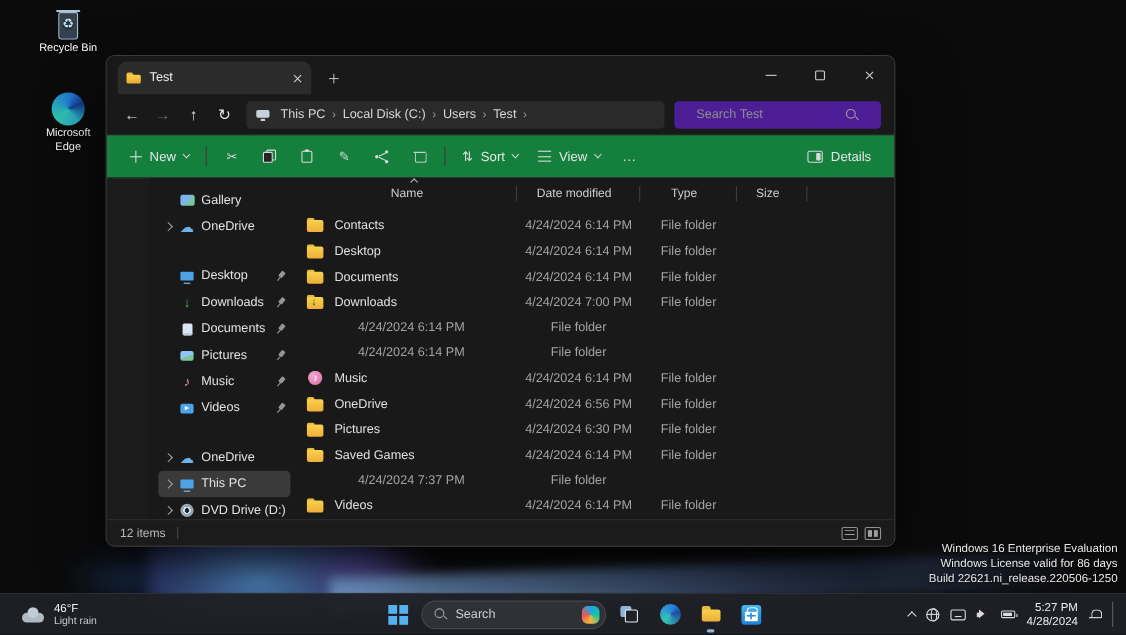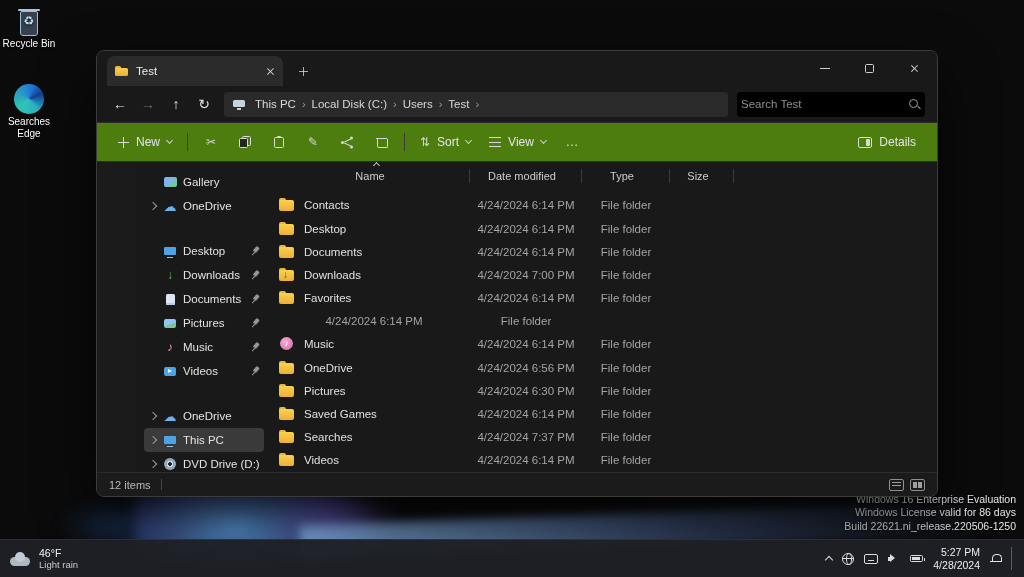--- a/index.html
+++ b/index.html
@@ -15,64 +15,64 @@
     background:radial-gradient(ellipse at 42% 62%, rgba(96,166,233,.95), rgba(86,102,210,.45) 52%, transparent 75%); }
   .blob-b { left:255px; top:488px; width:150px; height:60px; filter:blur(8px);
     background:radial-gradient(ellipse, rgba(130,100,215,.55), transparent 70%); }
   .blob-c { left:300px; top:512px; width:720px; height:34px; filter:blur(5px); transform:rotate(-2deg);
     background:linear-gradient(90deg, rgba(140,190,245,.8), rgba(110,150,230,.35) 55%, transparent 95%); }
   .blob-d { left:60px; top:500px; width:120px; height:50px; filter:blur(9px);
     background:radial-gradient(ellipse, rgba(40,90,160,.5), transparent 70%); }
 
   
   .dicon { position:absolute; width:58px; text-align:center; color:#fff; font-size:10px;
-    text-shadow:0 1px 2px rgba(0,0,0,.95); line-height:12px; }
+    text-shadow:0 1px 2px rgba(0,0,0,.95); line-height:12px;margin-left:33px; }
   #d-recycle { left:0px; top:6px; }
   #d-edge { left:0px; top:84px; }
   .rb { position:relative; width:24px; height:30px; margin:0 auto 2px; }
   .rb::before { content:""; position:absolute; left:3px; top:5px; right:3px; bottom:0;
     background:linear-gradient(180deg, rgba(175,205,235,.28), rgba(110,140,175,.42));
     border:1px solid #9dbdd8; border-radius:2px 2px 3px 3px; }
   .rb::after { content:"♻"; position:absolute; left:0; right:0; top:9px; text-align:center;
     font-size:12px; color:#bfe0fa; }
   .rb-lid { position:absolute; left:1px; top:3px; width:22px; height:2px; background:#a8c6de; border-radius:1px; }
   .edge-big { width:30px; height:30px; margin:0 auto 2px; border-radius:50%;
     background:conic-gradient(from 230deg,#30c5b2,#2176d8 40%,#123f8f 55%,#2bb3c7 75%,#30c5b2); }
 
   
   .watermark { position:absolute; right:8px; bottom:44px; text-align:right;
     font-size:10.5px; line-height:13.5px; color:#eaeaea; text-shadow:0 1px 2px rgba(0,0,0,.9); }
 
   
-  .window { position:absolute; left:96px; top:50px; width:842px; height:447px;
+  .window { position:absolute; left:96px; top:50px; width:718px; height:447px;
     background:#1b1b1b; border:1px solid #3c3c3c; border-radius:8px;
     box-shadow:0 24px 55px rgba(0,0,0,.7); overflow:hidden; display:flex; flex-direction:column; }
 
   .titlebar { height:35px; display:flex; align-items:flex-end; padding-left:10px; background:#191919; flex:0 0 auto; }
   .tab { width:176px; height:30px; background:#2b2b2b; border-radius:8px 8px 0 0;
     display:flex; align-items:center; gap:7px; padding:0 8px; }
   .tab-label { flex:1; font-size:11.5px; color:#ececec; }
   .newtab-btn { width:24px; height:24px; margin:0 0 3px 8px; display:flex; align-items:center; justify-content:center; border-radius:4px; }
   .win-controls { margin-left:auto; display:flex; height:35px; }
   .wc-btn { width:45px; height:100%; display:flex; align-items:center; justify-content:center; }
 
   .navbar { height:37px; display:flex; align-items:center; gap:2px; padding:0 12px 0 10px;
     background:#191919; border-bottom:1px solid #2c2c2c; flex:0 0 auto; }
   .nav-btn { width:26px; height:26px; display:flex; align-items:center; justify-content:center;
     font-size:13px; color:#e0e0e0; border-radius:4px; }
   .nav-btn.disabled { color:#6d6d6d; }
   .addr { flex:1; height:25px; background:#2a2a2a; border-radius:4px; display:flex;
     align-items:center; padding:0 9px; gap:3px; margin:0 7px 0 5px; min-width:0; }
   .crumb { padding:0 6px; font-size:11.5px; color:#d8d8d8; white-space:nowrap; }
   .crumb-sep { color:#9a9a9a; font-size:11px; }
-  .srch { width:188px; height:25px; background:#000000; border-radius:4px; display:flex;
-    align-items:center; padding:0 4px; gap:6px; flex:0 0 auto; }
+  .srch { width:188px; height:25px; background:#4c1d95; border-radius:4px; display:flex;
+    align-items:center; padding:0 20px; gap:6px; flex:0 0 auto; }
   .srch-text { flex:1; font-size:11.5px; color:#8f8f8f; }
 
-  .cmdbar { height:39px; display:flex; align-items:center; padding:0 12px; background:#4d7c0f;
+  .cmdbar { height:39px; display:flex; align-items:center; padding:0 12px; background:#15803d;
     border-bottom:1px solid #2c2c2c; gap:0; flex:0 0 auto; }
   .cmd-btn { display:flex; align-items:center; gap:7px; padding:0 9px; height:30px;
     border-radius:4px; font-size:12px; color:#e6e6e6; }
   .icon-btn { width:34px; justify-content:center; padding:0; }
   .tb-sep { width:1px; height:18px; background:#3c3c3c; margin:0 6px; }
   .cmd-spacer { flex:1; }
 
   .body-row { flex:1; display:flex; min-height:0; background:#191919;margin-left:39px; }
   .sidebar { width:132px; flex:0 0 132px; padding:8px 4px 0 8px; overflow:hidden; }
   .sb-item { height:24px; display:flex; align-items:center; gap:5px; padding:0 4px;
@@ -200,21 +200,21 @@
     background:linear-gradient(#f9d24b,#eeae3a); border-radius:2px; }
   .dl-badge { position:absolute; z-index:2; left:5px; top:1px; color:#1e6b24;
     font-weight:bold; font-size:10px; }
   .fi-music::before { content:""; position:absolute; left:2px; top:0; width:13px; height:13px;
     border-radius:50%; background:radial-gradient(circle at 35% 35%, #f2a9ce, #d96aa8); }
   .fi-music::after { content:"♪"; position:absolute; left:6.5px; top:1px; color:#fff; font-size:9px; }
 
   
   .taskbar { position:absolute; left:0; right:0; bottom:0; height:38px;
     background:rgba(30,32,37,.97); border-top:1px solid rgba(255,255,255,.07); }
-  .weather { position:absolute; left:0; top:0; bottom:0; display:flex; align-items:center; gap:7px; padding:0 10px; }
+  .weather { position:absolute; left:0; top:0; bottom:0; display:flex; align-items:center; gap:7px; padding:0 20px; }
   .w-cloud { position:relative; width:22px; height:14px; }
   .w-cloud::before { content:""; position:absolute; left:0; bottom:0; width:20px; height:9px; border-radius:5px; background:#aeb9c4; }
   .w-cloud::after { content:""; position:absolute; left:5px; top:0; width:10px; height:10px; border-radius:50%; background:#c2ccd6; }
   .w-temp { font-size:10.5px; color:#f2f2f2; line-height:12px; }
   .w-cond { font-size:9.5px; color:#c9c9c9; line-height:11px; }
 
   .tb-center { position:absolute; left:346px; top:0; height:100%; display:flex; align-items:center; gap:5px; }
   .tb-icon-btn { width:32px; height:32px; border-radius:5px; display:flex; align-items:center; justify-content:center; position:relative; }
   .i-start { width:18px; height:18px;
     background:linear-gradient(#55b2f0,#55b2f0) left top/8px 8px no-repeat,
@@ -281,21 +281,21 @@
 </div>
 
 <div class="dicon" id="d-recycle">
   <div class="rb">
       <span class="rb-lid"></span>
     </div>
   <div>Recycle Bin</div>
 </div>
 <div class="dicon" id="d-edge">
   <div class="edge-big"></div>
-  <div>Searches Edge</div>
+  <div>Microsoft Edge</div>
 </div>
 
 <div class="watermark">
   <div>Windows 16 Enterprise Evaluation</div>
   <div>Windows License valid for 86 days</div>
   <div>Build 22621.ni_release.220506-1250</div>
 </div>
 
 <div class="window">
 
@@ -501,24 +501,20 @@
               <span class="ficon fi-folder">
                 <span class="dl-badge">↓</span>
               </span>
               <span class="fname">Downloads</span>
             </span>
             <span class="cell c-date">4/24/2024 7:00 PM</span>
             <span class="cell c-type">File folder</span>
             <span class="cell c-size"></span>
           </div>
           <div class="frow">
-            <span class="cell c-name">
-              <span class="ficon fi-folder"></span>
-              <span class="fname">Favorites</span>
-            </span>
             <span class="cell c-date">4/24/2024 6:14 PM</span>
             <span class="cell c-type">File folder</span>
             <span class="cell c-size"></span>
           </div>
           <div class="frow">
             <span class="cell c-date">4/24/2024 6:14 PM</span>
             <span class="cell c-type">File folder</span>
             <span class="cell c-size"></span>
           </div>
           <div class="frow">
@@ -551,24 +547,20 @@
           <div class="frow">
             <span class="cell c-name">
               <span class="ficon fi-folder"></span>
               <span class="fname">Saved Games</span>
             </span>
             <span class="cell c-date">4/24/2024 6:14 PM</span>
             <span class="cell c-type">File folder</span>
             <span class="cell c-size"></span>
           </div>
           <div class="frow">
-            <span class="cell c-name">
-              <span class="ficon fi-folder"></span>
-              <span class="fname">Searches</span>
-            </span>
             <span class="cell c-date">4/24/2024 7:37 PM</span>
             <span class="cell c-type">File folder</span>
             <span class="cell c-size"></span>
           </div>
           <div class="frow">
             <span class="cell c-name">
               <span class="ficon fi-folder"></span>
               <span class="fname">Videos</span>
             </span>
             <span class="cell c-date">4/24/2024 6:14 PM</span>
@@ -591,20 +583,43 @@
 
 <div class="taskbar">
   <div class="weather">
     <span class="w-cloud"></span>
     <span>
       <div class="w-temp">46°F</div>
       <div class="w-cond">Light rain</div>
     </span>
   </div>
 
+  <div class="tb-center">
+    <div class="tb-icon-btn">
+        <span class="i-start"></span>
+      </div>
+    <div class="search-pill">
+      <span class="lens"></span>
+      <span class="sp-text">Search</span>
+      <span class="i-bing"></span>
+    </div>
+    <div class="tb-icon-btn">
+        <span class="i-tview"></span>
+      </div>
+    <div class="tb-icon-btn">
+        <span class="i-edge"></span>
+      </div>
+    <div class="tb-icon-btn">
+      <span class="i-folder-tb"></span>
+      <span class="ind"></span>
+    </div>
+    <div class="tb-icon-btn">
+        <span class="i-store"></span>
+      </div>
+  </div>
 
   <div class="tray">
     <span class="t-chev"></span>
     <span class="t-net"></span>
     <span class="t-kb"></span>
     <span class="t-vol"></span>
     <span class="t-bat"></span>
     <span class="clock">
       <div>5:27 PM</div>
       <div>4/28/2024</div>

